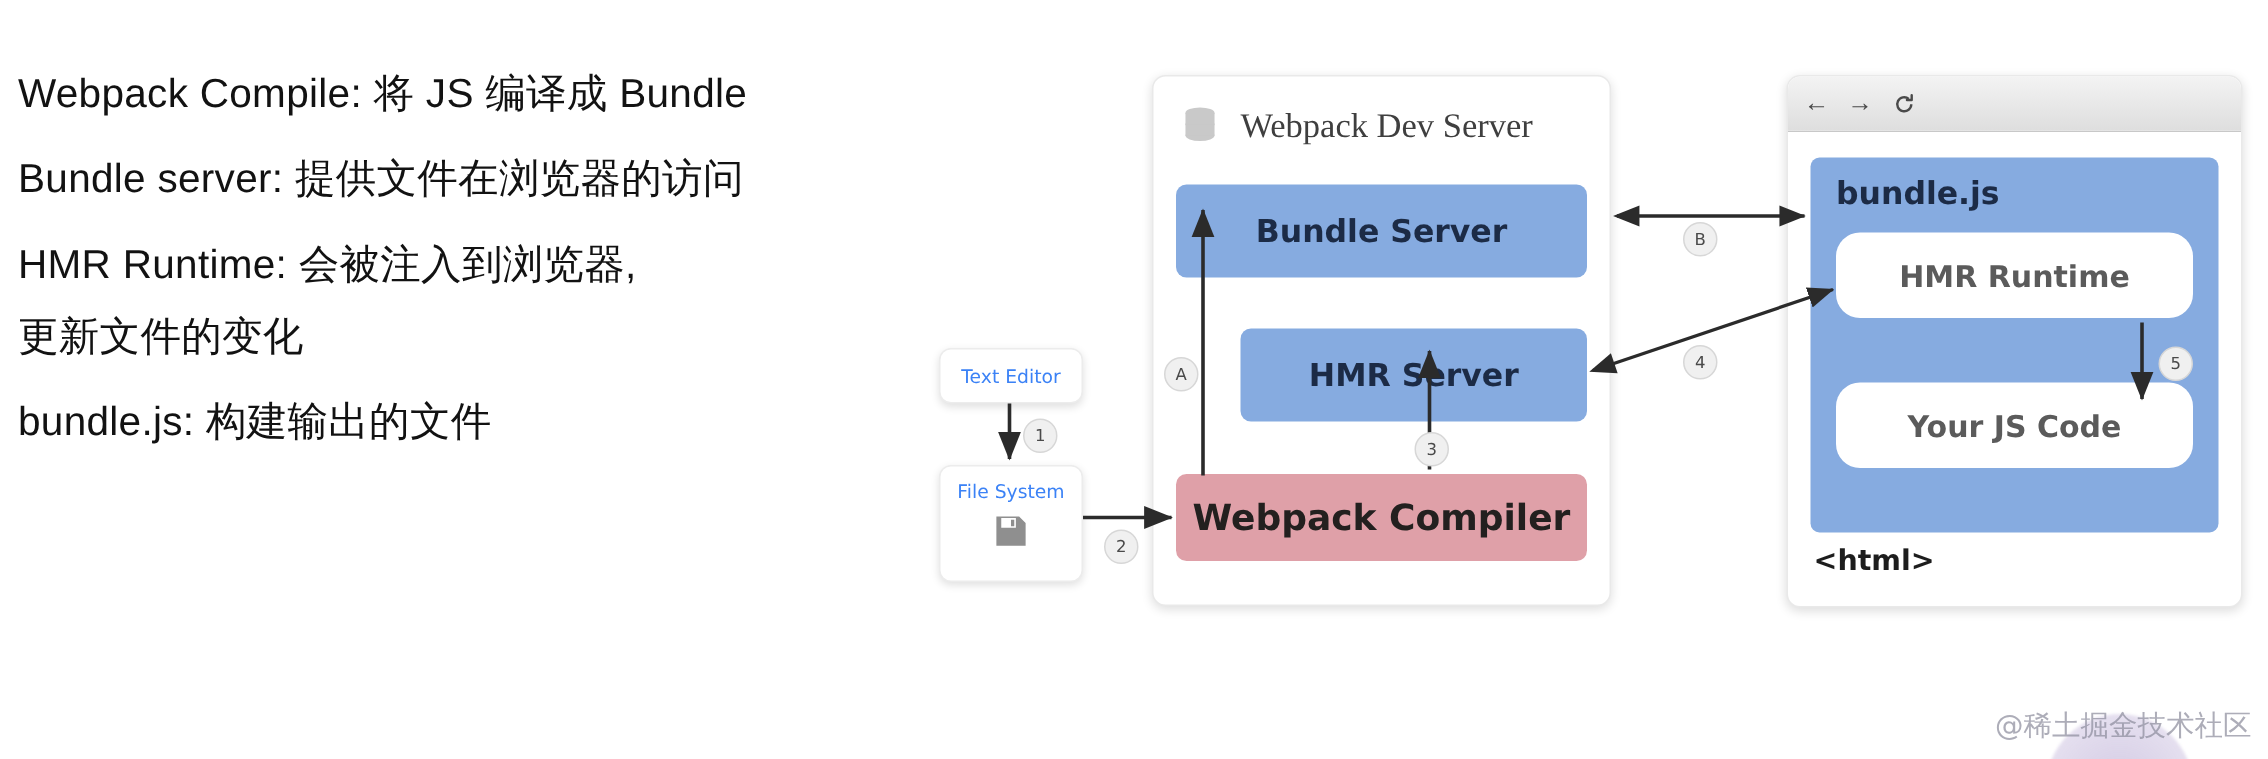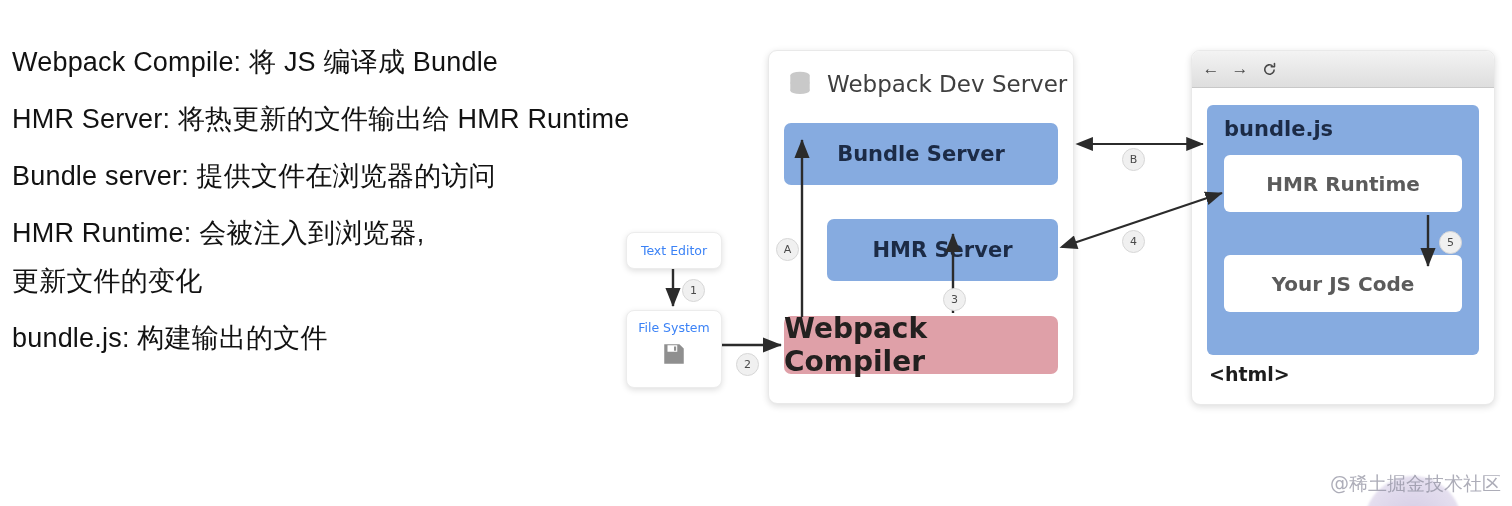--- a/index.html
+++ b/index.html
@@ -28,25 +28,25 @@
   }
   .blue-box{
     position:absolute;background:#86abe0;border-radius:7px;
     display:flex;align-items:center;justify-content:center;
     color:#1c2b46;font-size:21px;font-weight:bold;
     font-family:"DejaVu Sans","Liberation Sans",sans-serif;
   }
   .pink-box{
     position:absolute;background:#dfa0a8;border-radius:7px;
     display:flex;align-items:center;justify-content:center;
-    color:#23201f;font-size:28px;font-weight:bold;
+    color:#23201f;font-size:24px;font-weight:bold;
     font-family:"DejaVu Sans","Liberation Sans",sans-serif;
   }
   .white-box{
-    position:absolute;background:#ffffff;border-radius:6px;
+    position:absolute;background:#ffffff;border-radius:16px;
     display:flex;align-items:center;justify-content:center;
     color:#5b5b5b;font-size:20px;
     font-family:"DejaVu Sans","Liberation Sans",sans-serif;
   }
   .small-card{
     position:absolute;background:#ffffff;border:1px solid #ececec;
     border-radius:8px;box-shadow:0 2px 6px rgba(0,0,0,.13);
     display:flex;flex-direction:column;align-items:center;
   }
   .small-card .cap{
@@ -112,23 +112,20 @@
   }
 </style>
 </head>
 <body>
 
 <div id="stage">
 
   <div class="notes">
     <div class="note-block">
       <div class="note-line">Webpack Compile: 将 JS 编译成 Bundle</div>
-    </div>
-    <div class="note-block">
-      <div class="note-line">HMR Server: 将热更新的文件输出给 HMR Runtime</div>
     </div>
     <div class="note-block">
       <div class="note-line">Bundle server: 提供文件在浏览器的访问</div>
     </div>
     <div class="note-block tight">
       <div class="note-line">HMR Runtime: 会被注入到浏览器,</div>
       <div class="note-line">更新文件的变化</div>
     </div>
     <div class="note-block">
       <div class="note-line">bundle.js: 构建输出的文件</div>
@@ -151,21 +148,21 @@
   <div class="panel" style="left:768px;top:50px;width:304px;height:352px;">
     <span class="db-icon" style="left:18px;top:20px;">
       <svg width="26" height="28" viewBox="0 0 24 26" fill="#c9c9c9">
         <ellipse cx="12" cy="4" rx="9" ry="3.4"></ellipse>
         <ellipse cx="12" cy="11" rx="9" ry="3.4"></ellipse>
         <ellipse cx="12" cy="18" rx="9" ry="3.4"></ellipse>
         <rect x="3" y="4" width="18" height="7"></rect>
         <rect x="3" y="11" width="18" height="7"></rect>
       </svg>
     </span>
-    <span class="ds-title" style="left:58px;top:20px;">Webpack Dev Server</span>
+    <span class="ds-title" style="left:58px;top:20px;font-family:Liberation Serif, serif;">Webpack Dev Server</span>
 
     <div class="blue-box" style="left:15px;top:72px;width:274px;height:62px;">
       <span>Bundle Server</span>
     </div>
 
     <div class="blue-box" style="left:58px;top:168px;width:231px;height:62px;">
       <span>HMR Server</span>
     </div>
 
     <div class="pink-box" style="left:15px;top:265px;width:274px;height:58px;">

